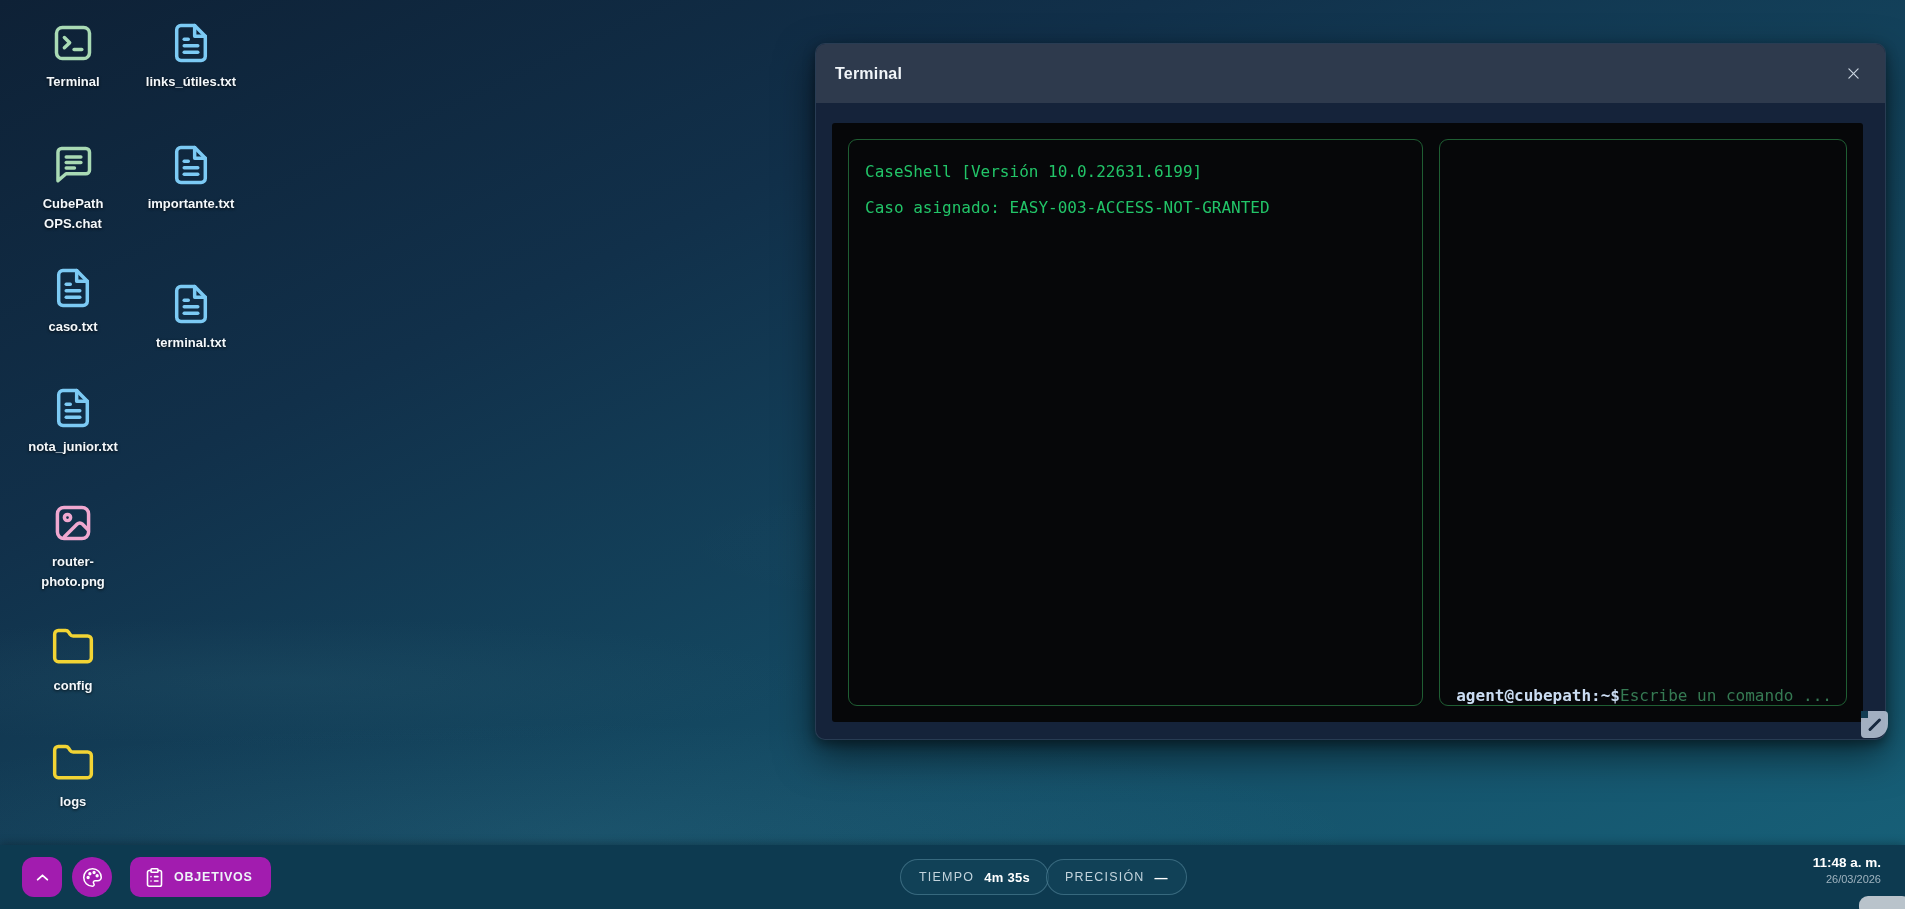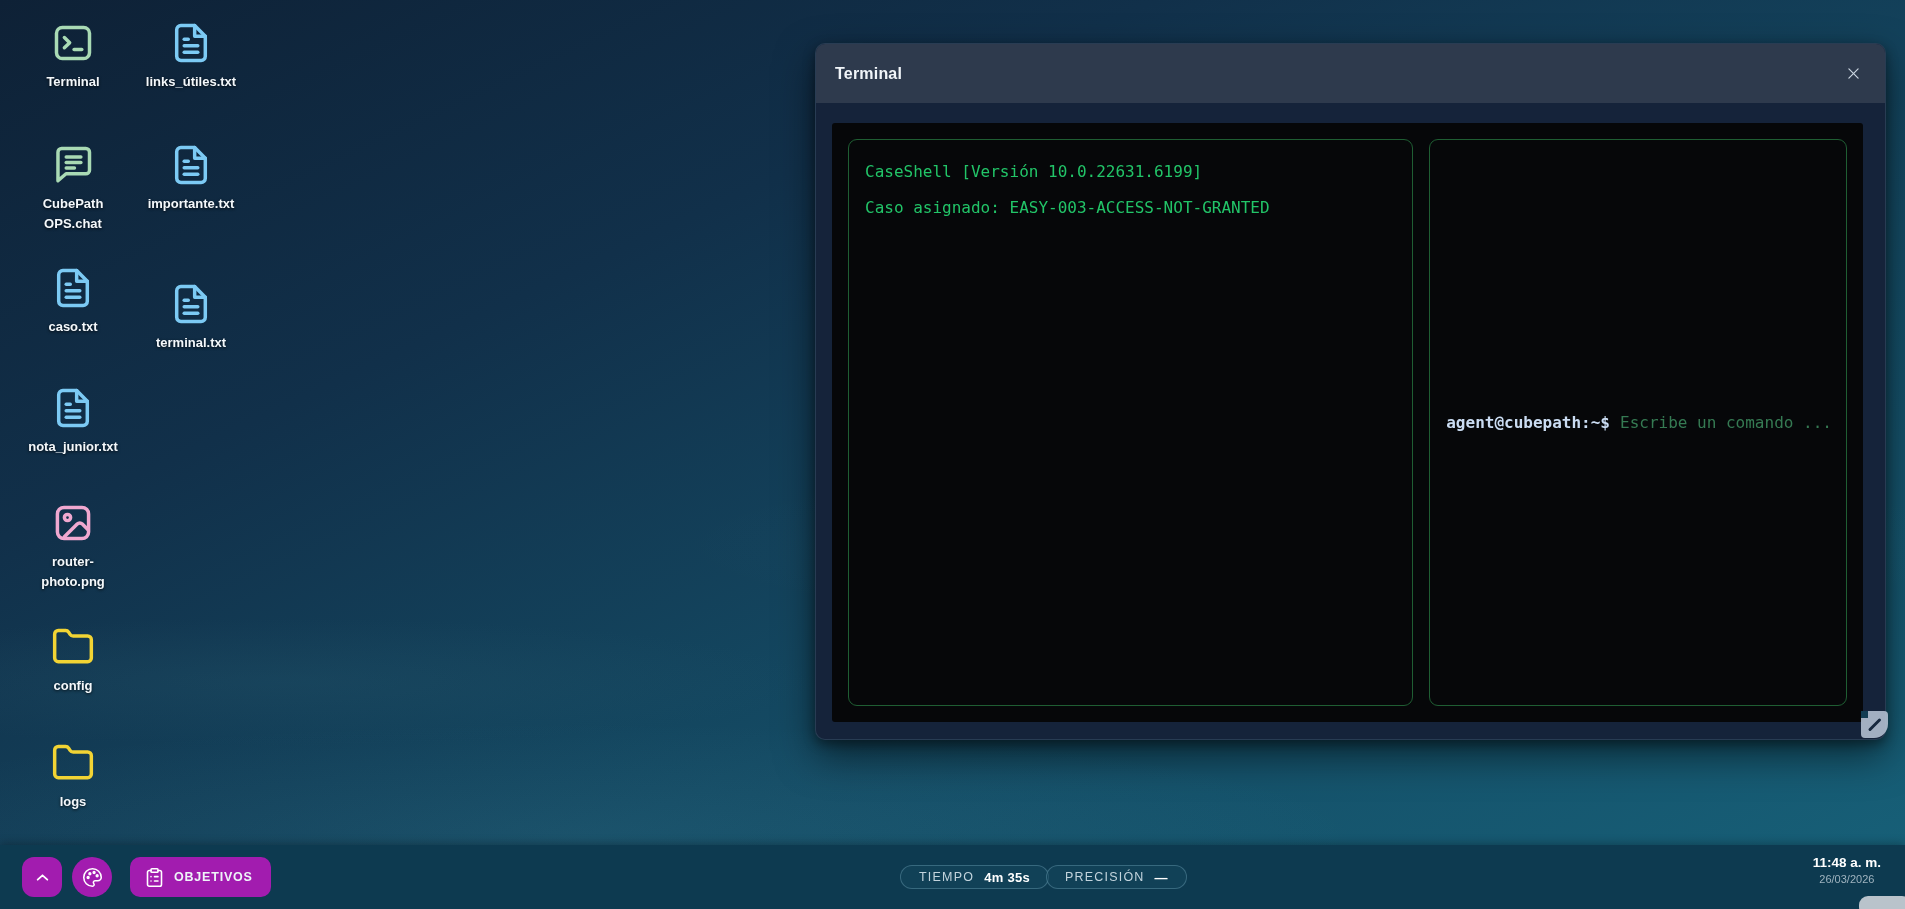--- a/index.html
+++ b/index.html
@@ -58,21 +58,21 @@
   .term-output {
     flex:1; border:1px solid #1f5e33; border-radius:9px;
     padding:14px 16px; overflow:hidden;
   }
   .term-line {
     font-family:"DejaVu Sans Mono", monospace; font-size:16px;
     line-height:36px; color:#22c468; white-space:pre;
   }
   .term-inputrow {
     flex:0 0 45px; border:1px solid #1f5e33; border-radius:9px;
-    display:flex; align-items:center; padding:0 16px; gap:10px;
+    display:flex; align-items:flex-end; padding:0 16px; 
   }
   .term-prompt {
     font-family:"DejaVu Sans Mono", monospace; font-size:16px; font-weight:bold;
     color:#cadcf2; white-space:pre;
   }
   .term-input {
     flex:1; background:transparent; border:none; outline:none;
     font-family:"DejaVu Sans Mono", monospace; font-size:16px; color:#d946ef;
   }
   .term-input::placeholder { color:#3e8f60; opacity:.85; }
@@ -98,29 +98,29 @@
     justify-content:center; color:#fff;
   }
   .tb-chevron { left:22px; width:40px; border-radius:12px; }
   .tb-palette { left:72px; width:40px; border-radius:50%; }
   .tb-objetivos {
     left:130px; padding:0 18px 0 14px; border-radius:10px; gap:9px;
     font-size:12.5px; font-weight:bold; letter-spacing:.8px; color:#eef4f8;
   }
   .tb-btn svg { width:21px; height:21px; display:block; }
   .tb-pill {
-    position:absolute; top:20px; height:24px; border-radius:18px;
+    position:absolute; top:14px; height:36px; border-radius:18px;
     background:rgba(22,71,93,.55); border:1px solid rgba(130,180,200,.35);
     display:flex; align-items:center; padding:0 18px; gap:10px;
   }
   .pill-tiempo { left:900px; }
   .pill-precision { left:1046px; }
   .pill-label { font-size:12.5px; letter-spacing:1.2px; color:#c3d4dd; }
   .pill-value { font-size:13px; font-weight:bold; color:#ffffff; letter-spacing:.3px; }
-  .tb-clock { position:absolute; right:24px; top:9px; text-align:center; line-height:1.35; }
+  .tb-clock { position:absolute; right:24px; top:9px; text-align:right; line-height:1.35; }
   .clock-time { font-size:13.5px; font-weight:bold; color:#ffffff; }
   .clock-date { font-size:11px; color:#9fb3bf; }
   .corner-pill {
     position:absolute; right:-6px; bottom:-7px; width:52px; height:20px;
     background:#b9c3cb; border-radius:9px;
   }
 </style>
 </head>
 <body>
 

